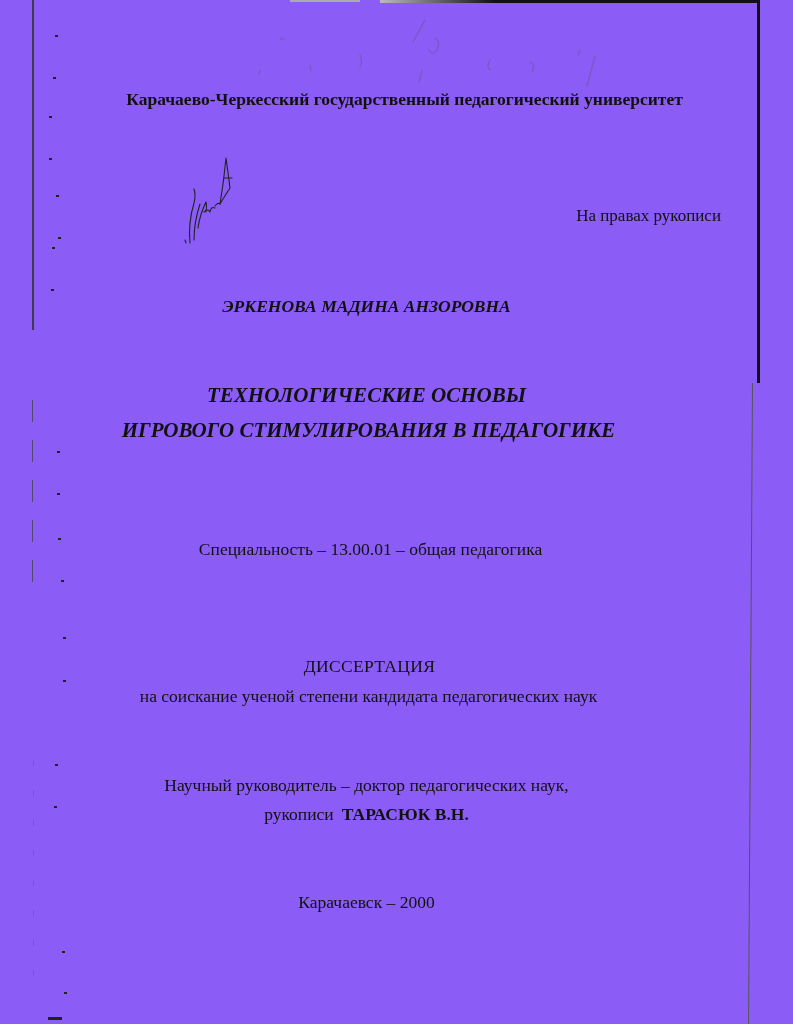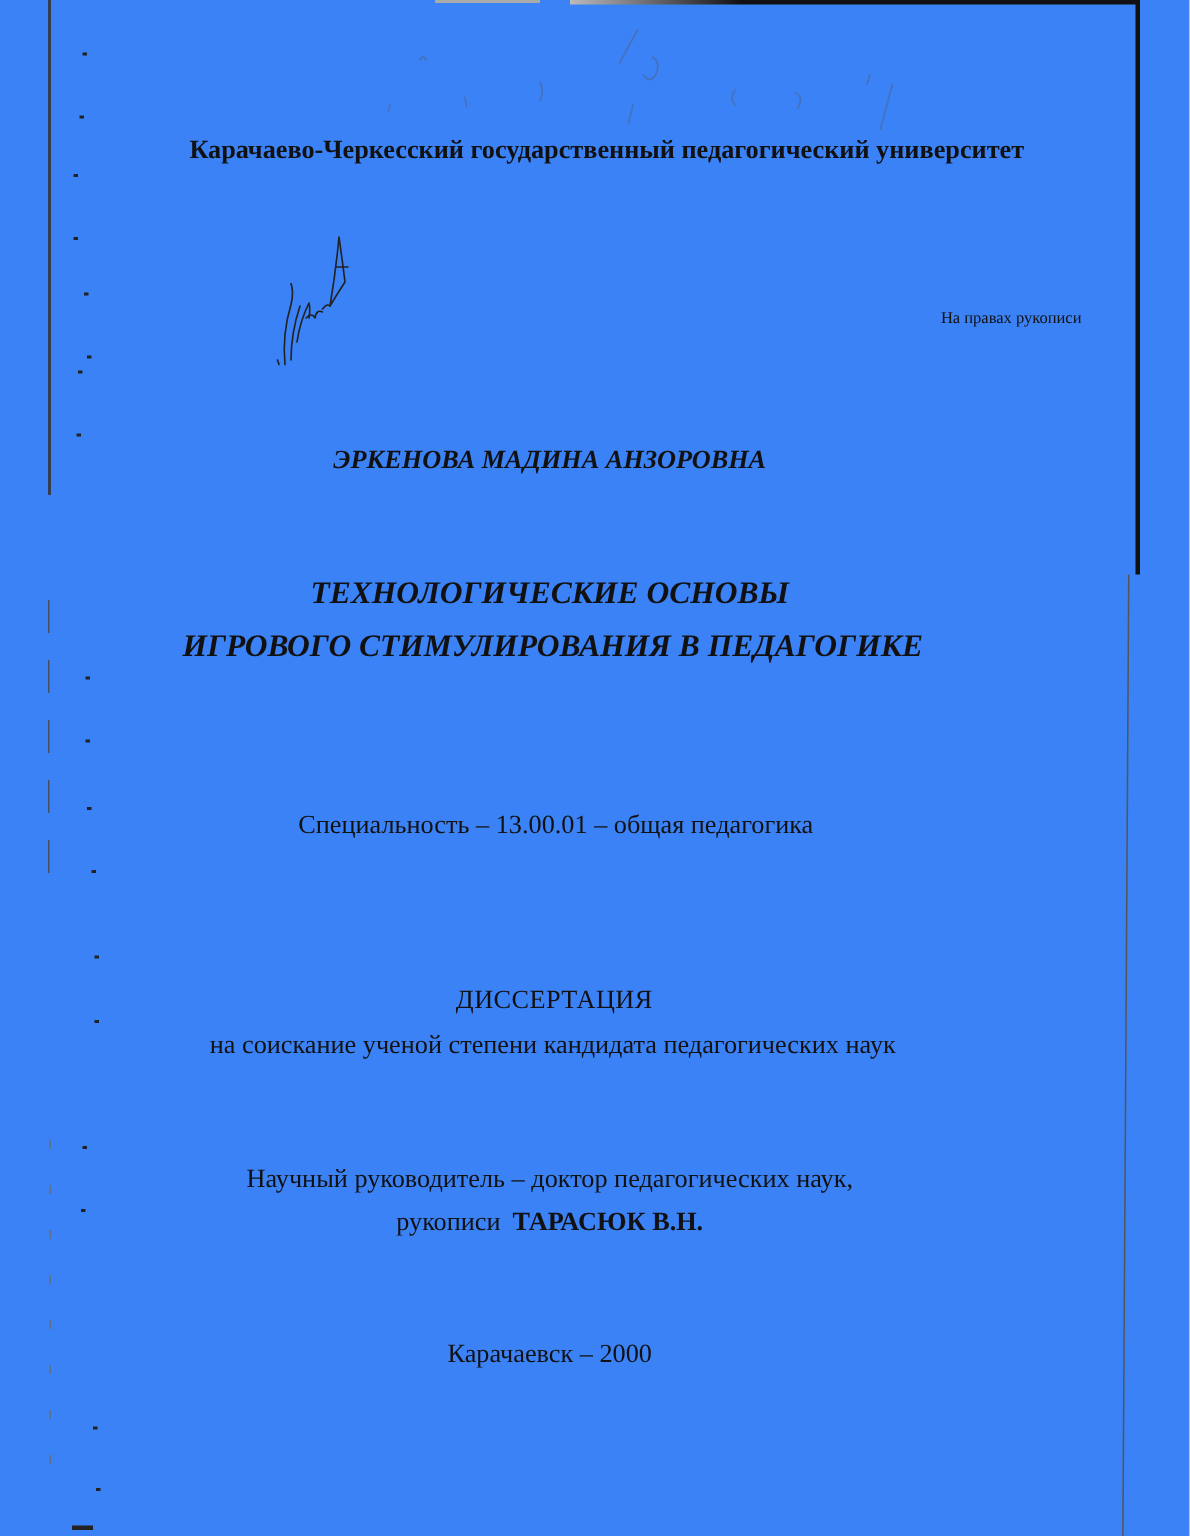--- a/index.html
+++ b/index.html
@@ -12,21 +12,21 @@
       height: 1024px;
       position: relative;
       overflow: hidden;
       font-family: "Liberation Serif", "DejaVu Serif", serif;
       color: #111111;
     }
     .page {
       position: absolute;
       left: 0; top: 0;
       width: 793px; height: 1024px;
-      background: #3b82f6;
+      background: #8b5cf6;
     }
     
     .edge-left {
       position: absolute;
       left: 32px; top: 0;
       width: 2px; height: 330px;
       background: #333;
       opacity: 0.85;
     }
     .edge-left-2 {
@@ -97,21 +97,21 @@
       top: 89px;
       left: 8px;
       font-weight: bold;
       font-size: 17.5px;
       letter-spacing: 0px;
     }
     .manuscript {
       position: absolute;
       right: 72px;
       top: 206px;
-      font-size: 11px;
+      font-size: 17px;
       white-space: nowrap;
     }
     .author {
       top: 296px;
       left: -30px;
       font-weight: bold;
       font-style: italic;
       font-size: 17.5px;
     }
     .title-1 {

